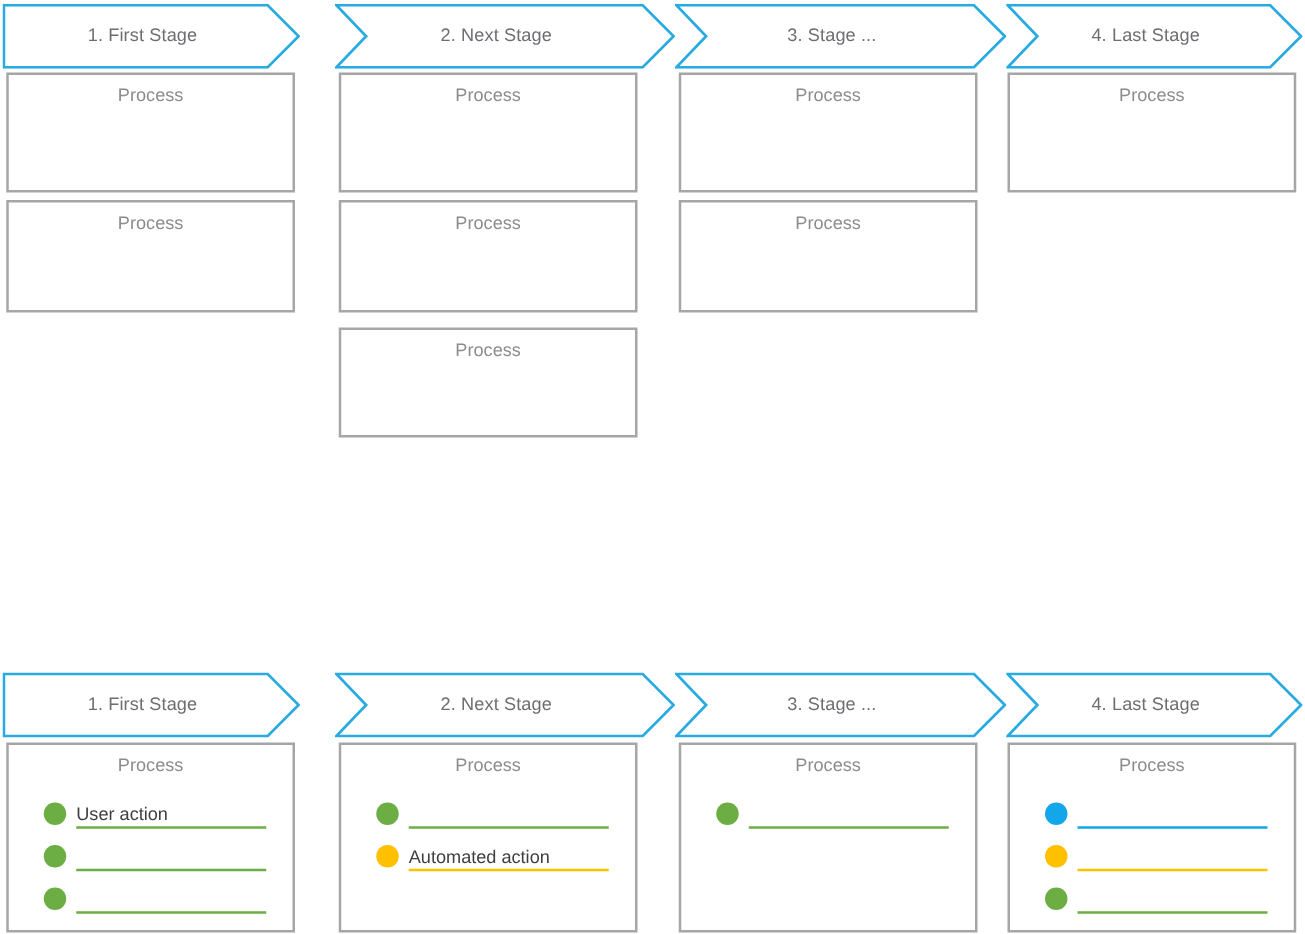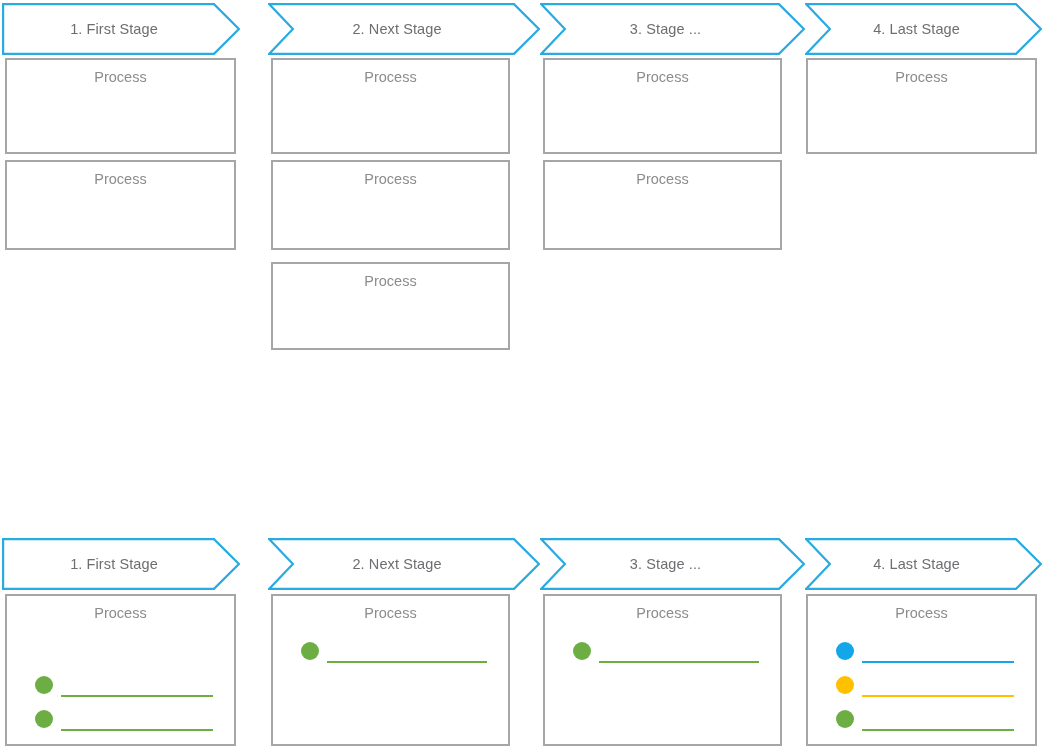--- a/index.html
+++ b/index.html
@@ -198,34 +198,44 @@
       <div class="stage" style="left: 805px; width: 237px;">
         <svg width="237" height="52" viewBox="0 0 237 52">
           <path d="M 1.1 1.1 L 211 1.1 L 235.9 26 L 211 50.9 L 1.1 50.9 L 24.9 26 Z" fill="#ffffff" stroke="#29ABE2" stroke-width="2.2" stroke-linejoin="miter"></path>
         </svg>
         <div class="stage-label" style="color: rgb(109, 110, 113);">4. Last Stage</div>
       </div>
     </div>
   <div id="bottom-boxes">
       <div class="dbox" style="left: 5px; width: 231px; top: 594px; height: 152px; border-color: rgb(166, 166, 166);">
         <div class="dbox-title" style="color: rgb(138, 140, 142);">Process</div>
+        <div class="item" style="left: 28px; top: 42px; width: 185px;">
+          <span class="dot" style="background: rgb(108, 174, 67);"></span>
+          <span class="item-line" style="background: rgb(108, 174, 67); width: 152px;"></span>
+          <span class="item-text" style="color: rgb(63, 63, 63);">User action</span>
+        </div>
         <div class="item" style="left: 28px; top: 76px; width: 185px;">
           <span class="dot" style="background: rgb(108, 174, 67);"></span>
           <span class="item-line" style="background: rgb(108, 174, 67); width: 152px;"></span>
         </div>
         <div class="item" style="left: 28px; top: 110px; width: 185px;">
           <span class="dot" style="background: rgb(108, 174, 67);"></span>
           <span class="item-line" style="background: rgb(108, 174, 67); width: 152px;"></span>
         </div>
       </div>
       <div class="dbox" style="left: 271px; width: 239px; top: 594px; height: 152px; border-color: rgb(166, 166, 166);">
         <div class="dbox-title" style="color: rgb(138, 140, 142);">Process</div>
         <div class="item" style="left: 28px; top: 42px; width: 193px;">
           <span class="dot" style="background: rgb(108, 174, 67);"></span>
           <span class="item-line" style="background: rgb(108, 174, 67); width: 160px;"></span>
+        </div>
+        <div class="item" style="left: 28px; top: 76px; width: 193px;">
+          <span class="dot" style="background: rgb(255, 192, 0);"></span>
+          <span class="item-line" style="background: rgb(255, 192, 0); width: 160px;"></span>
+          <span class="item-text" style="color: rgb(63, 63, 63);">Automated action</span>
         </div>
       </div>
       <div class="dbox" style="left: 543px; width: 239px; top: 594px; height: 152px; border-color: rgb(166, 166, 166);">
         <div class="dbox-title" style="color: rgb(138, 140, 142);">Process</div>
         <div class="item" style="left: 28px; top: 42px; width: 193px;">
           <span class="dot" style="background: rgb(108, 174, 67);"></span>
           <span class="item-line" style="background: rgb(108, 174, 67); width: 160px;"></span>
         </div>
       </div>
       <div class="dbox" style="left: 806px; width: 231px; top: 594px; height: 152px; border-color: rgb(166, 166, 166);">

